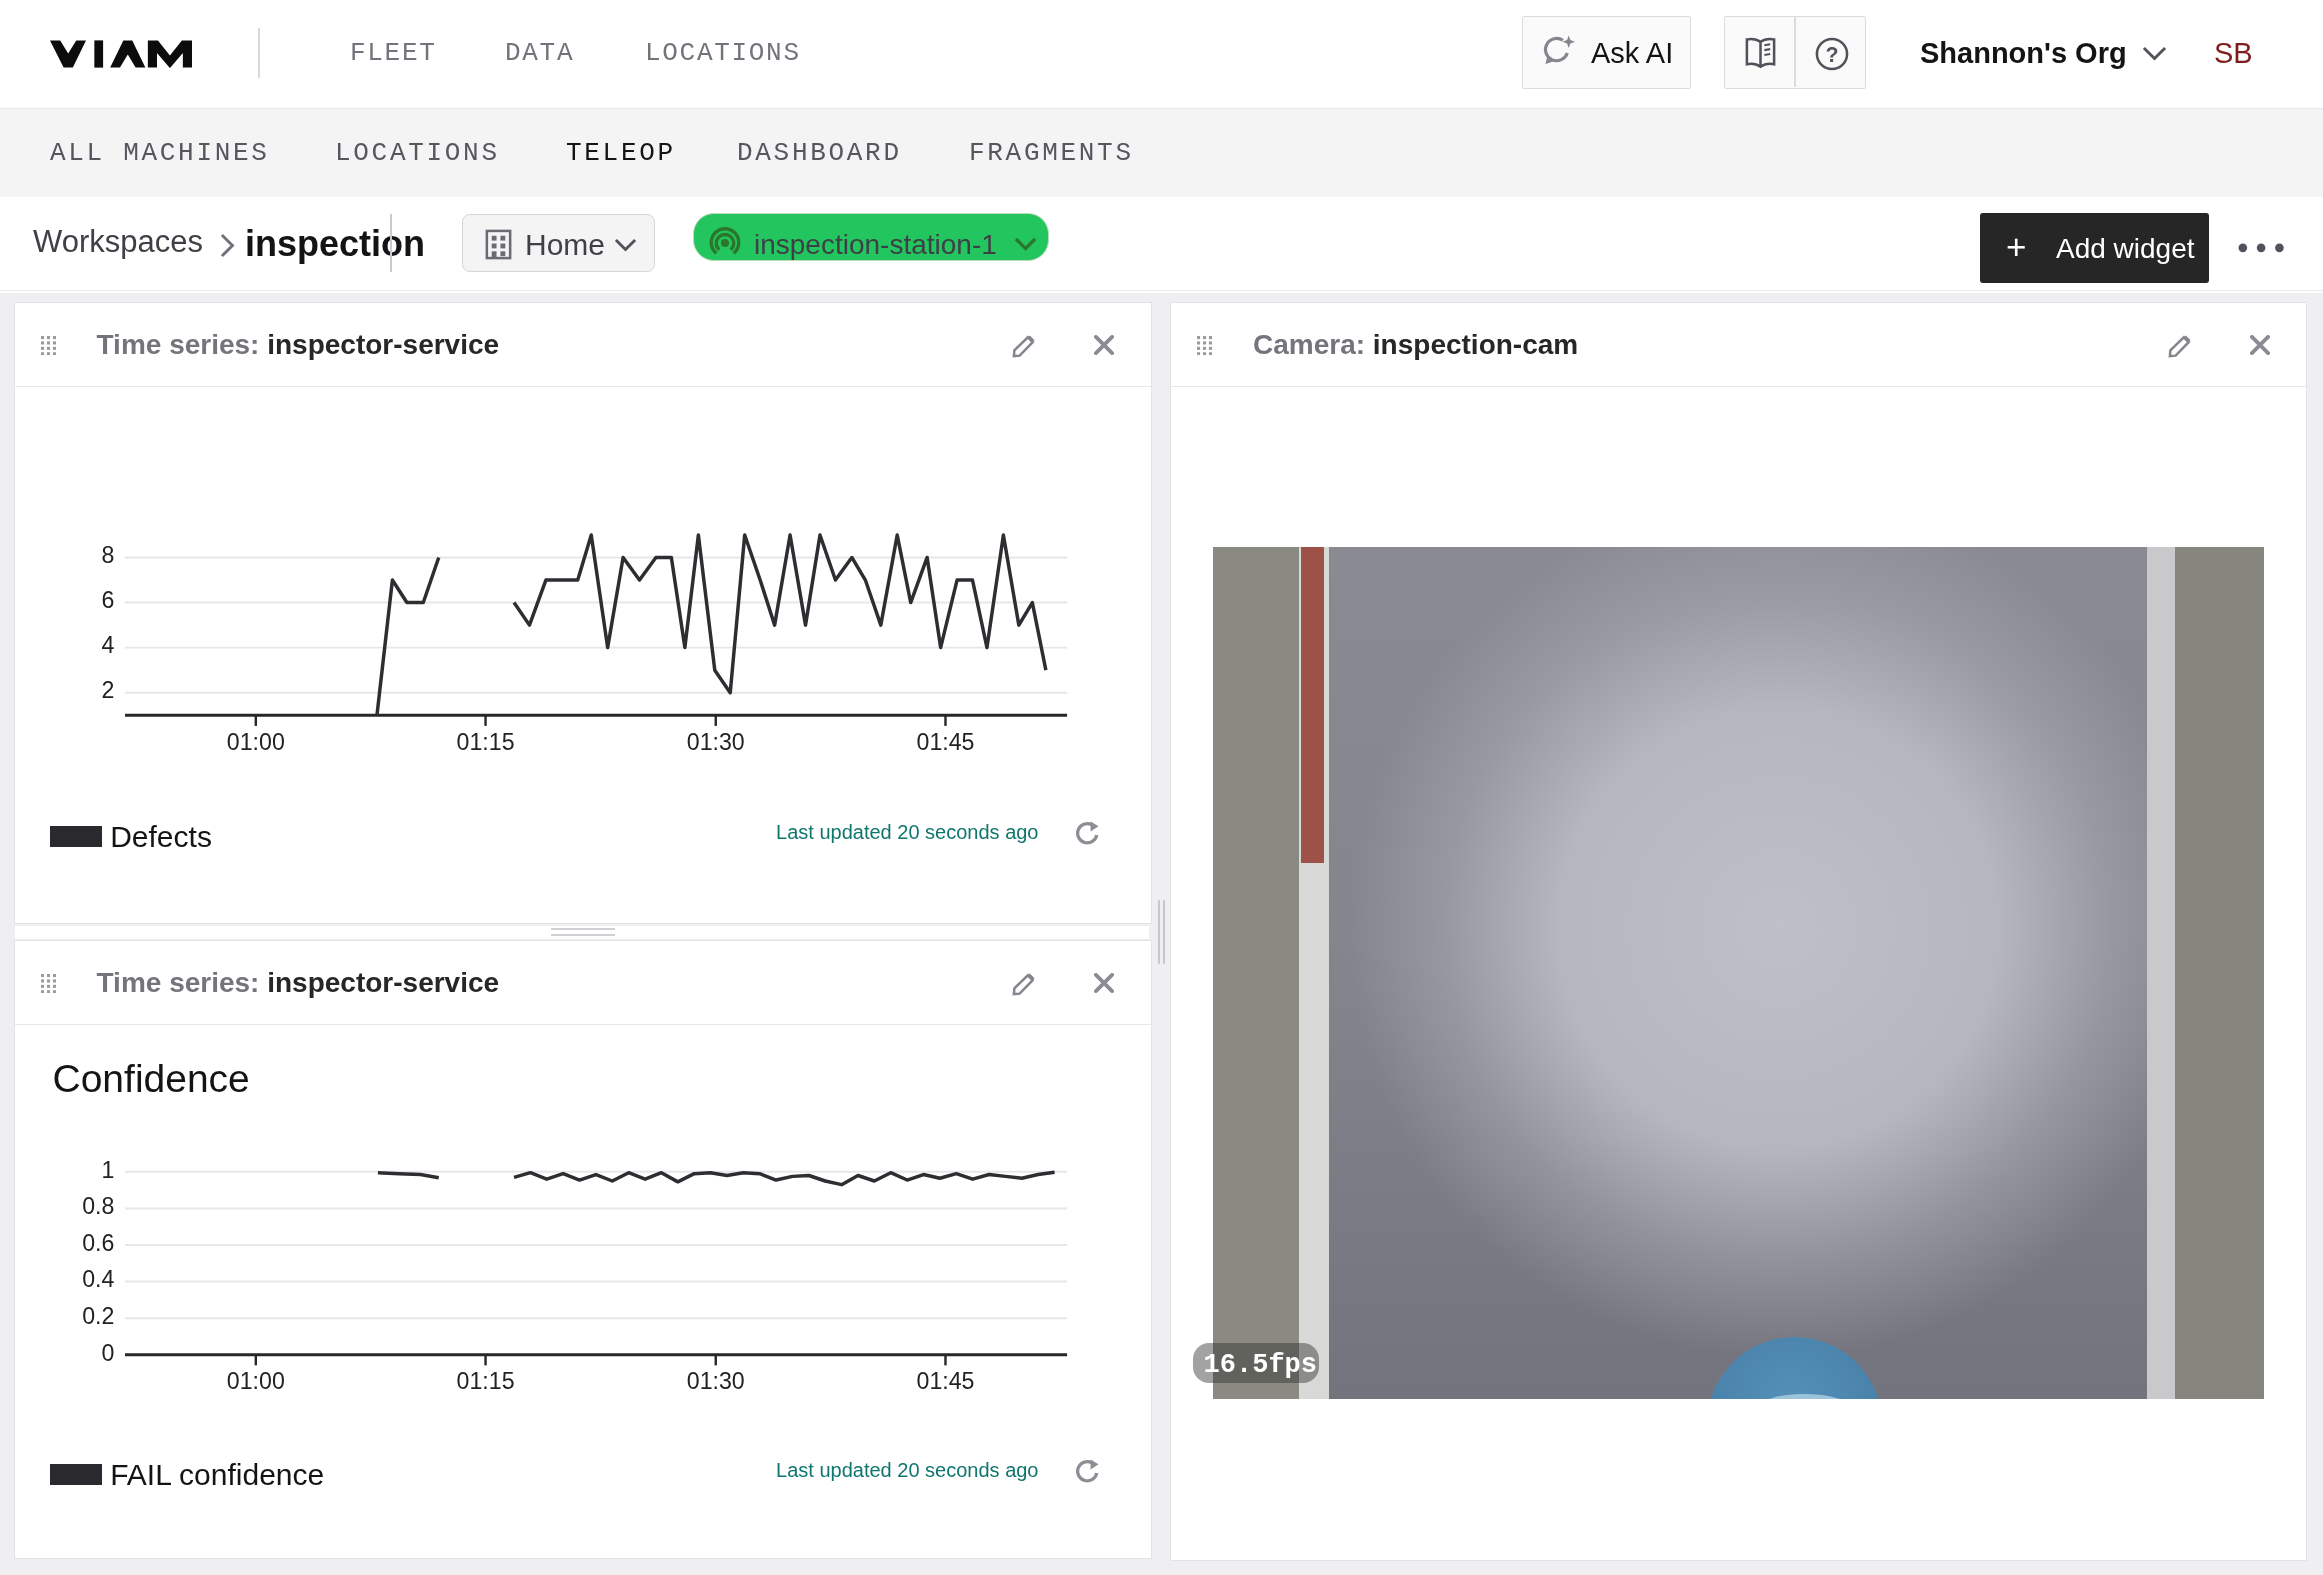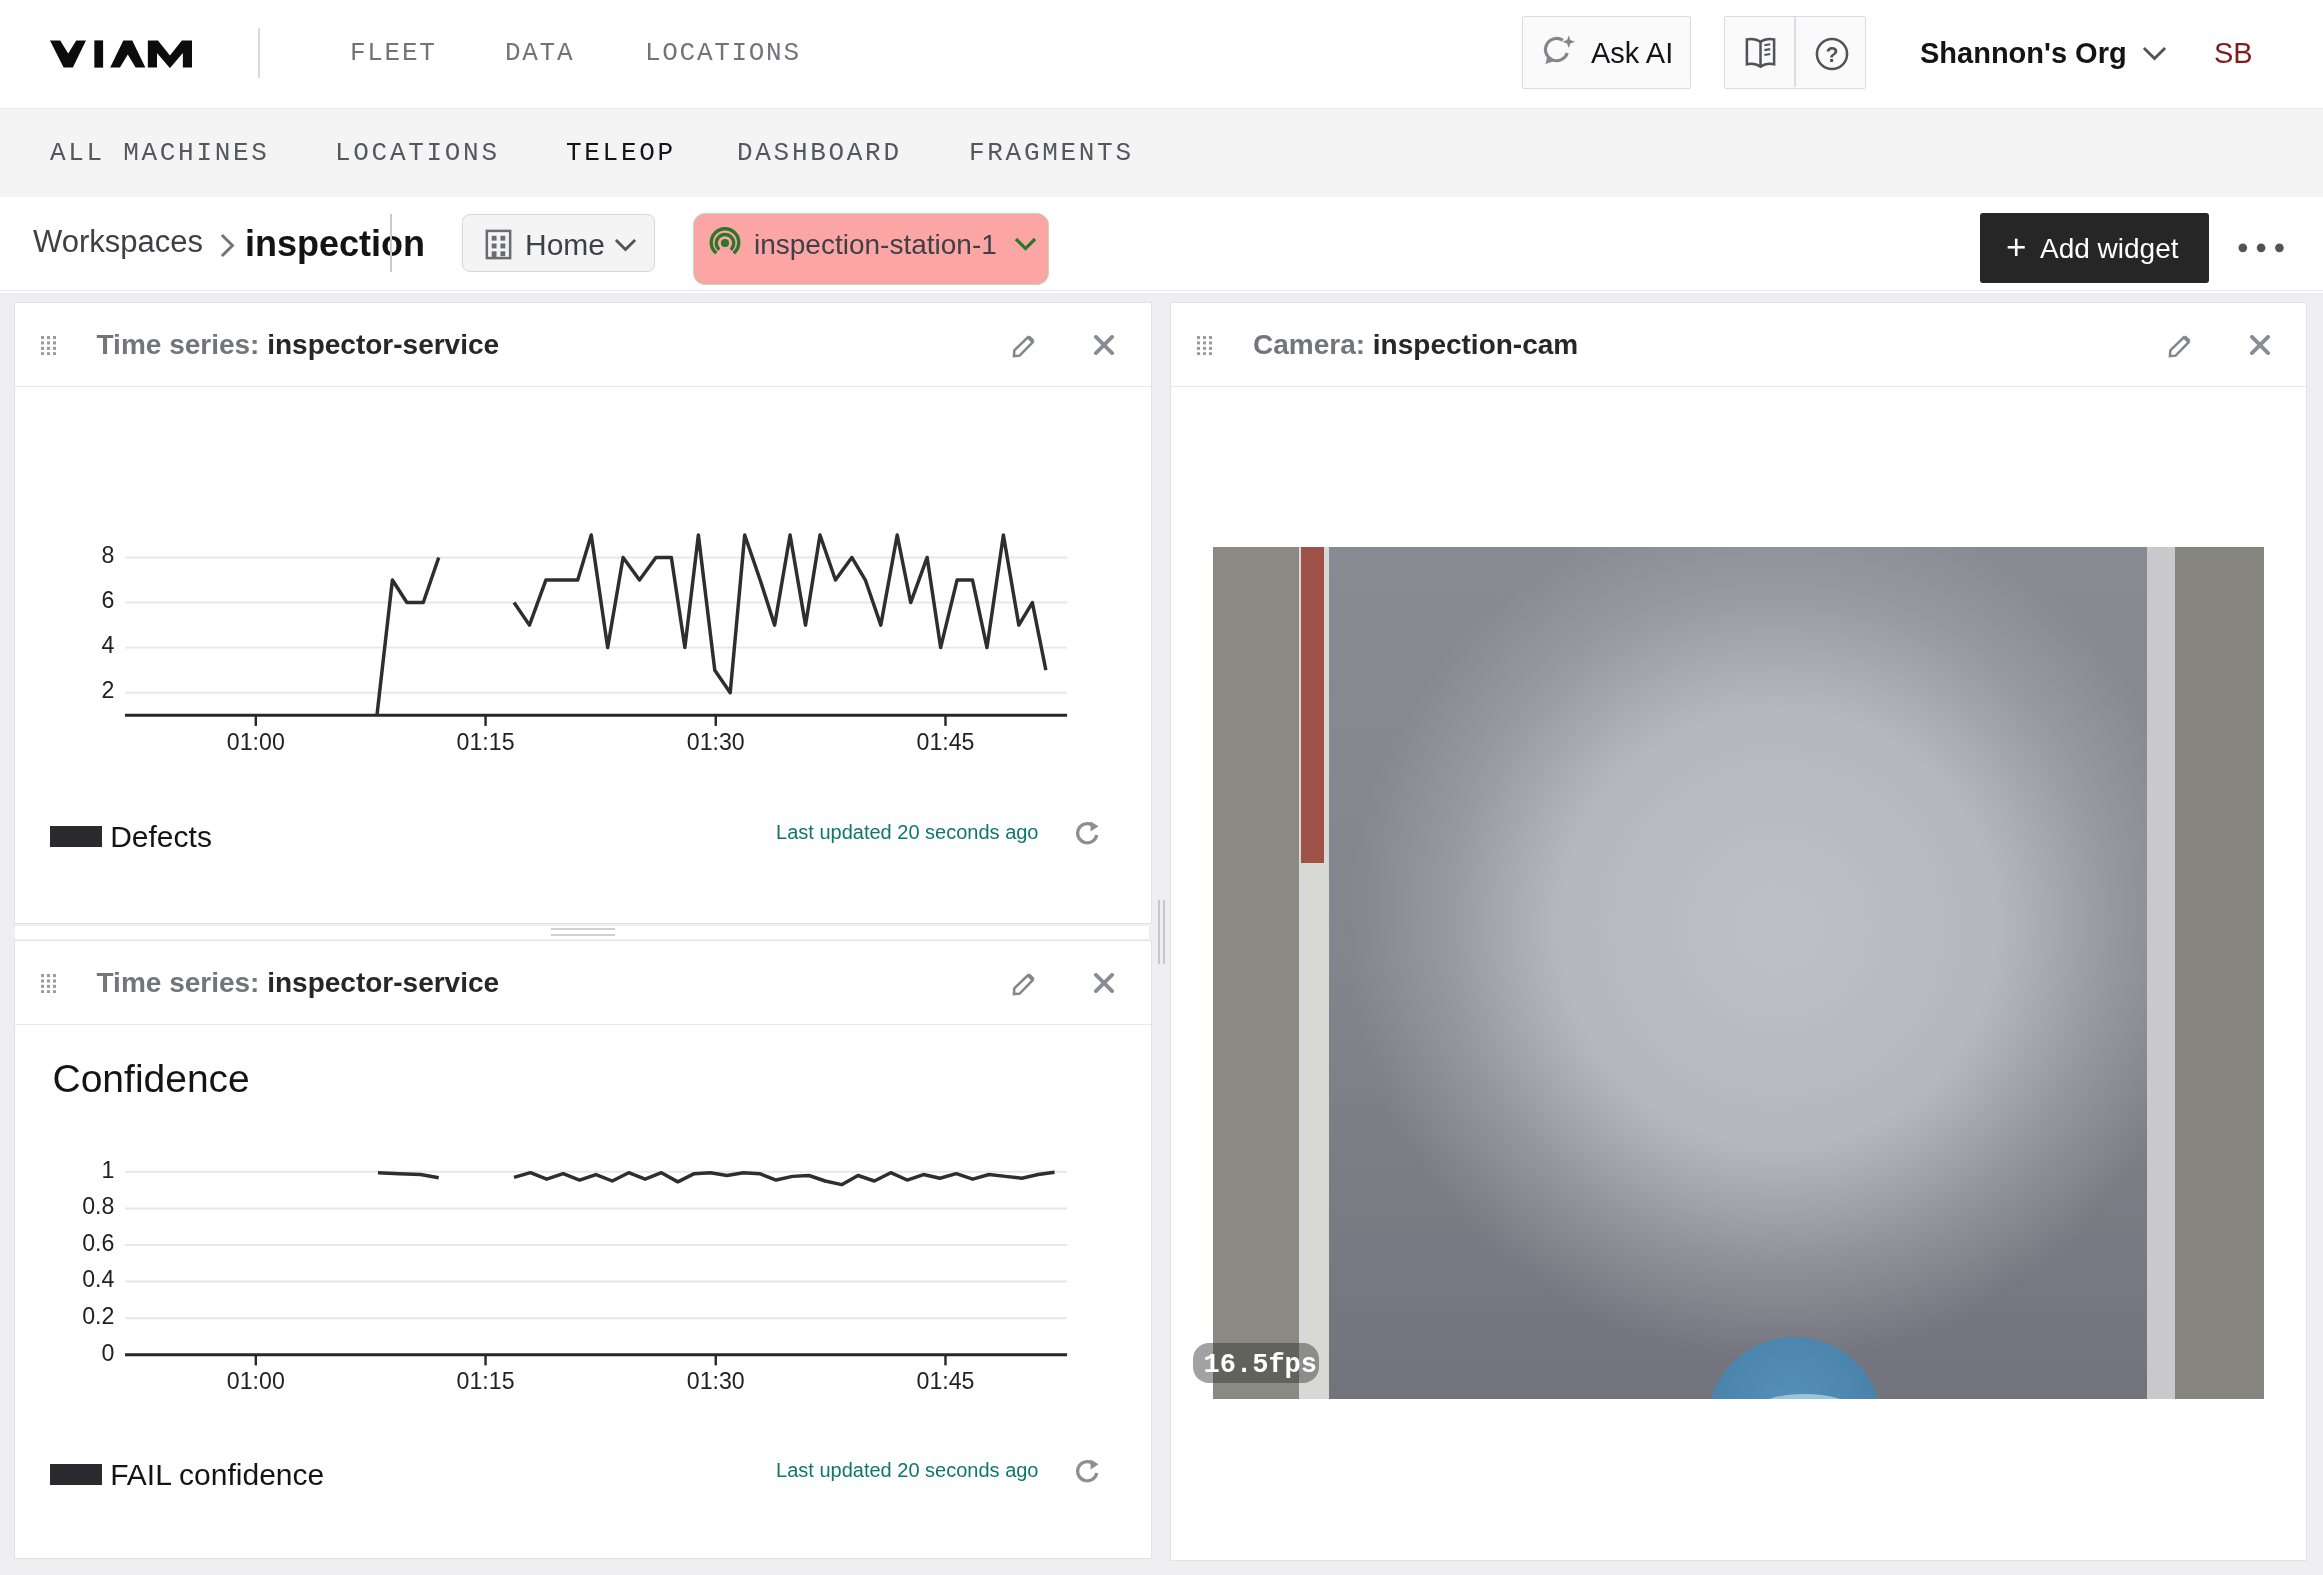--- a/index.html
+++ b/index.html
@@ -96,35 +96,35 @@
       <rect x="10" y="24" width="5" height="7"></rect>
           <rect x="19" y="24" width="5" height="5"></rect>
     </g>
   </svg>
   <div class="abs" style="left:62px;top:12.6px;font-size:30px;color:#3f3f46">Home</div>
   <svg class="abs" style="left:151px;top:23px" width="23" height="14.5" viewBox="0 0 24 15">
         <polyline points="2,2 12,12 22,2" fill="none" stroke="#52525b" stroke-width="3"></polyline>
       </svg>
 </div>
 
-<div class="abs" style="left:693px;top:16.4px;width:356px;height:72px;border:1.9px solid #b9dcb9;background:#fca5a5;border-radius:12px">
+<div class="abs" style="left:693px;top:16.4px;width:356px;height:48px;border:1.9px solid #b9dcb9;background:#22c55e;border-radius:21px">
   <svg class="abs" style="left:14.5px;top:12.6px" width="32" height="32" viewBox="0 0 36 36">
     <circle cx="18" cy="18" r="4.6" fill="#2a772a"></circle>
     <path d="M11.5 25.5 A9.8 9.8 0 1 1 24.5 25.5" fill="none" stroke="#2a772a" stroke-width="3.8"></path>
     <path d="M8.2 29.5 A15.5 15.5 0 1 1 27.8 29.5" fill="none" stroke="#2a772a" stroke-width="3.8"></path>
   </svg>
   <div class="abs" style="left:60px;top:14.5px;font-size:28px;color:#3f3f46">inspection-station-1</div>
   <svg class="abs" style="left:320px;top:23px" width="23" height="14.5" viewBox="0 0 24 15">
         <polyline points="2,2 12,12 22,2" fill="none" stroke="#2a772a" stroke-width="3.4"></polyline>
       </svg>
 </div>
 
 <div class="abs" style="left:1980px;top:16.4px;width:229px;height:70px;background:#262626;border-radius:2.9px;color:#fff">
   <div class="abs" style="left:26px;top:13.5px;font-size:35px;font-weight:300">+</div>
-  <div class="abs" style="left:60px;top:19.3px;font-size:28px">Add widget</div>
+  <div class="abs" style="left:76px;top:19.3px;font-size:28px">Add widget</div>
 </div>
 <div class="abs" style="left:2238px;top:42px;width:58px;height:9.7px">
   <svg width="52" height="9.7" viewBox="0 0 54 10">
         <g fill="#52525b">
           <circle cx="5" cy="5" r="4.5"></circle>
           <circle cx="24" cy="5" r="4.5"></circle>
           <circle cx="43" cy="5" r="4.5"></circle>
         </g>
       </svg>
 </div>

